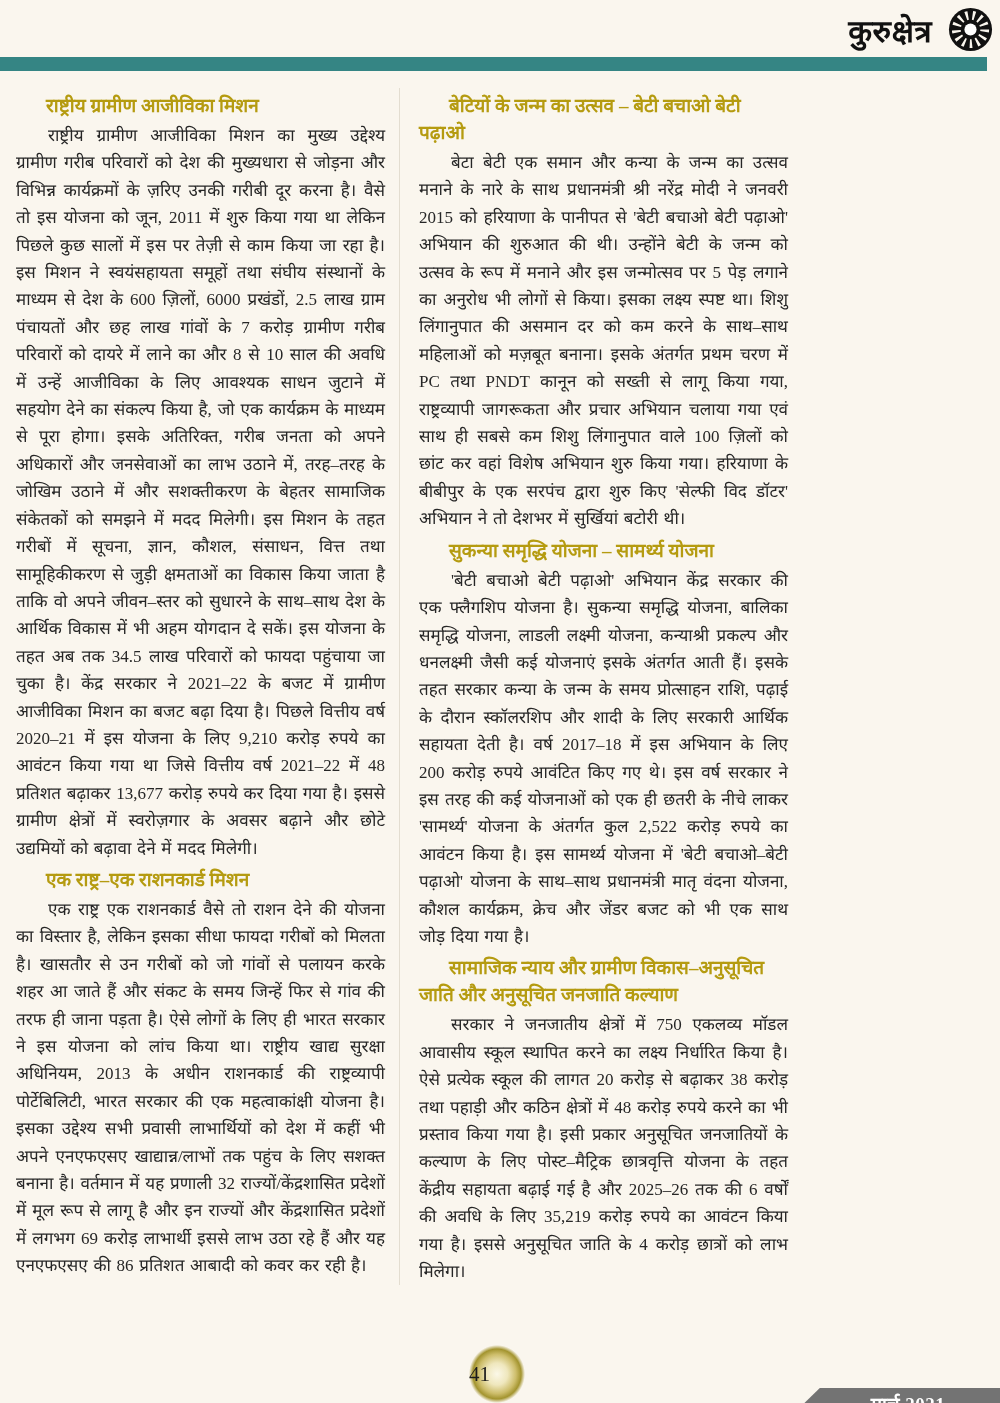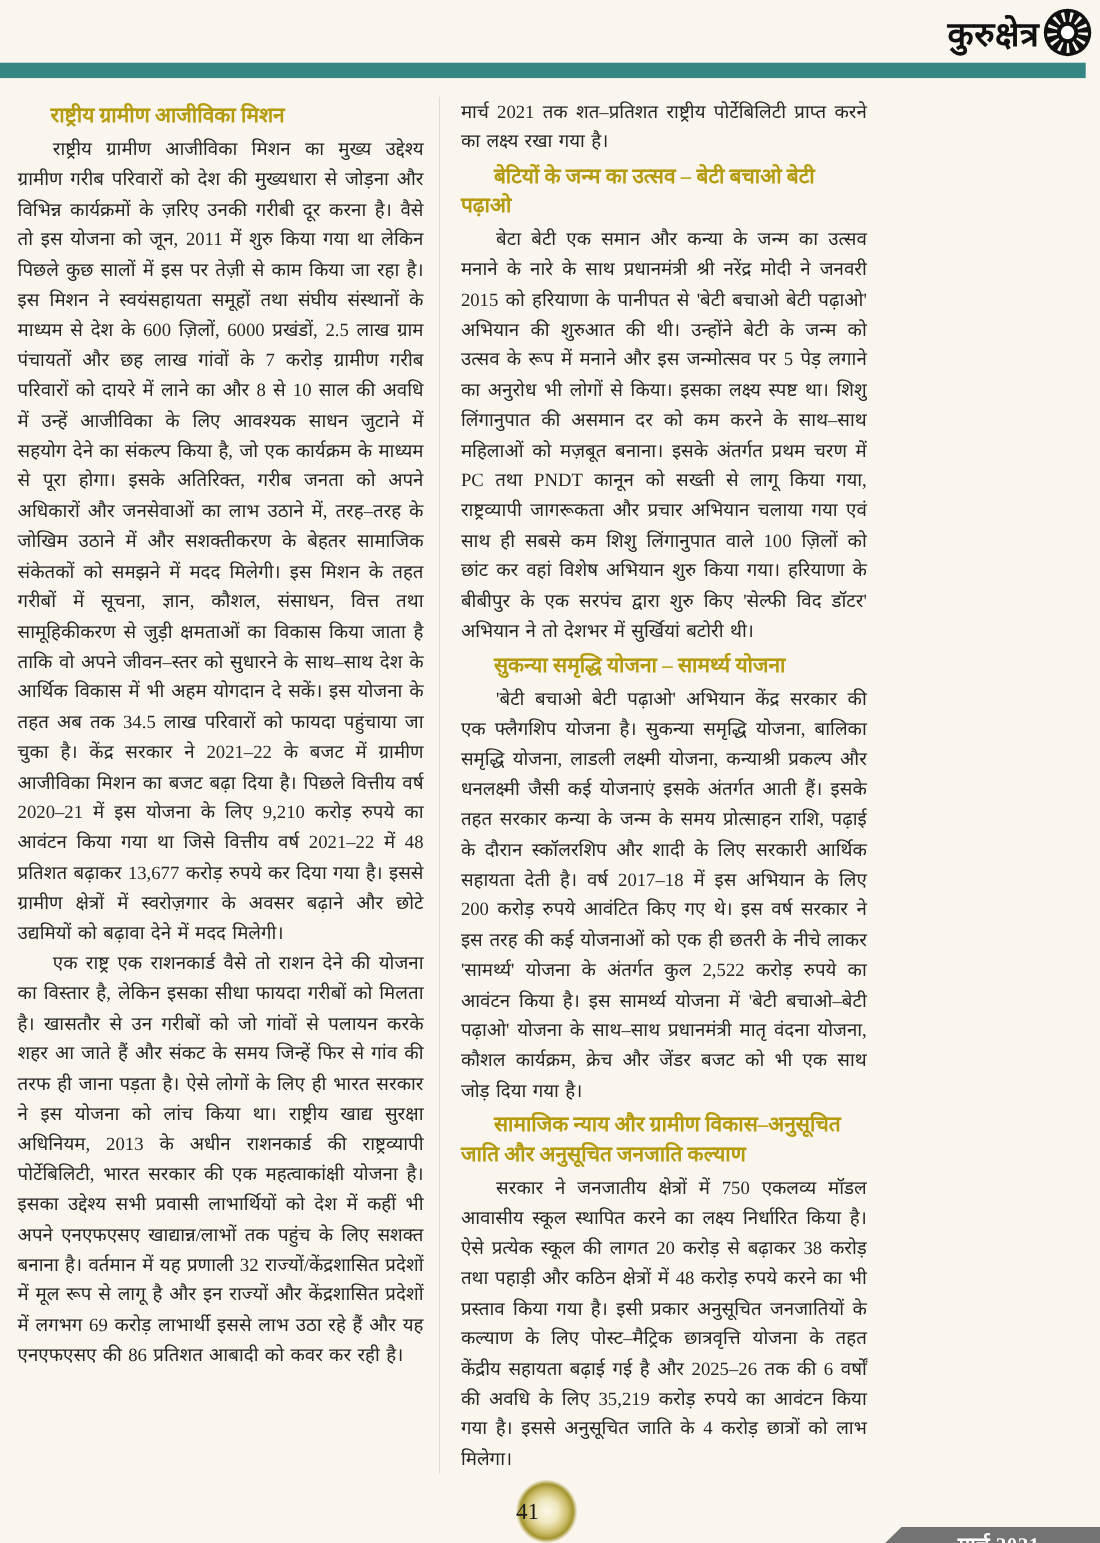--- a/index.html
+++ b/index.html
@@ -10,21 +10,21 @@
     font-family: "Liberation Serif", "DejaVu Sans", serif;
     color: #262626;
     position: relative;
     overflow: hidden;
   }
   .page { position: relative; width: 1000px; height: 1403px; }
 
   
   .masthead {
     position: absolute; top: 6px; right: 6px;
-    display: flex; align-items: center; gap: 2px;
+    display: flex; align-items: center; gap: 15px;
   }
   .mag-title {
     font-size: 31px; font-weight: bold; color: #111;
     letter-spacing: 0.5px;
   }
   .emblem { width: 47px; height: 47px; display: block; }
   .header-rule {
     position: absolute; top: 57px; left: 0;
     width: 987px; height: 14px;
     background: #358584;
@@ -90,25 +90,25 @@
     </svg>
   </div>
 
   <div class="header-rule"></div>
 
   <div class="main">
 
     <div class="col col-left">
       <h2 class="sec-head">राष्ट्रीय ग्रामीण आजीविका मिशन</h2>
       <p class="body-par">राष्ट्रीय ग्रामीण आजीविका मिशन का मुख्य उद्देश्य ग्रामीण गरीब परिवारों को देश की मुख्यधारा से जोड़ना और विभिन्न कार्यक्रमों के ज़रिए उनकी गरीबी दूर करना है। वैसे तो इस योजना को जून, 2011 में शुरु किया गया था लेकिन पिछले कुछ सालों में इस पर तेज़ी से काम किया जा रहा है। इस मिशन ने स्वयंसहायता समूहों तथा संघीय संस्थानों के माध्यम से देश के 600 ज़िलों, 6000 प्रखंडों, 2.5 लाख ग्राम पंचायतों और छह लाख गांवों के 7 करोड़ ग्रामीण गरीब परिवारों को दायरे में लाने का और 8 से 10 साल की अवधि में उन्हें आजीविका के लिए आवश्यक साधन जुटाने में सहयोग देने का संकल्प किया है, जो एक कार्यक्रम के माध्यम से पूरा होगा। इसके अतिरिक्त, गरीब जनता को अपने अधिकारों और जनसेवाओं का लाभ उठाने में, तरह–तरह के जोखिम उठाने में और सशक्तीकरण के बेहतर सामाजिक संकेतकों को समझने में मदद मिलेगी। इस मिशन के तहत गरीबों में सूचना, ज्ञान, कौशल, संसाधन, वित्त तथा सामूहिकीकरण से जुड़ी क्षमताओं का विकास किया जाता है ताकि वो अपने जीवन–स्तर को सुधारने के साथ–साथ देश के आर्थिक विकास में भी अहम योगदान दे सकें। इस योजना के तहत अब तक 34.5 लाख परिवारों को फायदा पहुंचाया जा चुका है। केंद्र सरकार ने 2021–22 के बजट में ग्रामीण आजीविका मिशन का बजट बढ़ा दिया है। पिछले वित्तीय वर्ष 2020–21 में इस योजना के लिए 9,210 करोड़ रुपये का आवंटन किया गया था जिसे वित्तीय वर्ष 2021–22 में 48 प्रतिशत बढ़ाकर 13,677 करोड़ रुपये कर दिया गया है। इससे ग्रामीण क्षेत्रों में स्वरोज़गार के अवसर बढ़ाने और छोटे उद्यमियों को बढ़ावा देने में मदद मिलेगी।</p>
+      <h2 class="sec-head">एक राष्ट्र–एक राशनकार्ड मिशन</h2>
       <p class="body-par">एक राष्ट्र एक राशनकार्ड वैसे तो राशन देने की योजना का विस्तार है, लेकिन इसका सीधा फायदा गरीबों को मिलता है। खासतौर से उन गरीबों को जो गांवों से पलायन करके शहर आ जाते हैं और संकट के समय जिन्हें फिर से गांव की तरफ ही जाना पड़ता है। ऐसे लोगों के लिए ही भारत सरकार ने इस योजना को लांच किया था। राष्ट्रीय खाद्य सुरक्षा अधिनियम, 2013 के अधीन राशनकार्ड की राष्ट्रव्यापी पोर्टेबिलिटी, भारत सरकार की एक महत्वाकांक्षी योजना है। इसका उद्देश्य सभी प्रवासी लाभार्थियों को देश में कहीं भी अपने एनएफएसए खाद्यान्न/लाभों तक पहुंच के लिए सशक्त बनाना है। वर्तमान में यह प्रणाली 32 राज्यों/केंद्रशासित प्रदेशों में मूल रूप से लागू है और इन राज्यों और केंद्रशासित प्रदेशों में लगभग 69 करोड़ लाभार्थी इससे लाभ उठा रहे हैं और यह एनएफएसए की 86 प्रतिशत आबादी को कवर कर रही है।</p>
     </div>
 
     <div class="col">
-      <p class="body-par no-indent">मार्च 2021 तक शत–प्रतिशत राष्ट्रीय पोर्टेबिलिटी प्राप्त करने का लक्ष्य रखा गया है।</p>
       <h2 class="sec-head">बेटियों के जन्म का उत्सव – बेटी बचाओ बेटी पढ़ाओ</h2>
       <p class="body-par">बेटा बेटी एक समान और कन्या के जन्म का उत्सव मनाने के नारे के साथ प्रधानमंत्री श्री नरेंद्र मोदी ने जनवरी 2015 को हरियाणा के पानीपत से 'बेटी बचाओ बेटी पढ़ाओ' अभियान की शुरुआत की थी। उन्होंने बेटी के जन्म को उत्सव के रूप में मनाने और इस जन्मोत्सव पर 5 पेड़ लगाने का अनुरोध भी लोगों से किया। इसका लक्ष्य स्पष्ट था। शिशु लिंगानुपात की असमान दर को कम करने के साथ–साथ महिलाओं को मज़बूत बनाना। इसके अंतर्गत प्रथम चरण में PC तथा PNDT कानून को सख्ती से लागू किया गया, राष्ट्रव्यापी जागरूकता और प्रचार अभियान चलाया गया एवं साथ ही सबसे कम शिशु लिंगानुपात वाले 100 ज़िलों को छांट कर वहां विशेष अभियान शुरु किया गया। हरियाणा के बीबीपुर के एक सरपंच द्वारा शुरु किए 'सेल्फी विद डॉटर' अभियान ने तो देशभर में सुर्खियां बटोरी थी।</p>
       <h2 class="sec-head">सुकन्या समृद्धि योजना – सामर्थ्य योजना</h2>
       <p class="body-par">'बेटी बचाओ बेटी पढ़ाओ' अभियान केंद्र सरकार की एक फ्लैगशिप योजना है। सुकन्या समृद्धि योजना, बालिका समृद्धि योजना, लाडली लक्ष्मी योजना, कन्याश्री प्रकल्प और धनलक्ष्मी जैसी कई योजनाएं इसके अंतर्गत आती हैं। इसके तहत सरकार कन्या के जन्म के समय प्रोत्साहन राशि, पढ़ाई के दौरान स्कॉलरशिप और शादी के लिए सरकारी आर्थिक सहायता देती है। वर्ष 2017–18 में इस अभियान के लिए 200 करोड़ रुपये आवंटित किए गए थे। इस वर्ष सरकार ने इस तरह की कई योजनाओं को एक ही छतरी के नीचे लाकर 'सामर्थ्य' योजना के अंतर्गत कुल 2,522 करोड़ रुपये का आवंटन किया है। इस सामर्थ्य योजना में 'बेटी बचाओ–बेटी पढ़ाओ' योजना के साथ–साथ प्रधानमंत्री मातृ वंदना योजना, कौशल कार्यक्रम, क्रेच और जेंडर बजट को भी एक साथ जोड़ दिया गया है।</p>
       <h2 class="sec-head">सामाजिक न्याय और ग्रामीण विकास–अनुसूचित जाति और अनुसूचित जनजाति कल्याण</h2>
       <p class="body-par">सरकार ने जनजातीय क्षेत्रों में 750 एकलव्य मॉडल आवासीय स्कूल स्थापित करने का लक्ष्य निर्धारित किया है। ऐसे प्रत्येक स्कूल की लागत 20 करोड़ से बढ़ाकर 38 करोड़ तथा पहाड़ी और कठिन क्षेत्रों में 48 करोड़ रुपये करने का भी प्रस्ताव किया गया है। इसी प्रकार अनुसूचित जनजातियों के कल्याण के लिए पोस्ट–मैट्रिक छात्रवृत्ति योजना के तहत केंद्रीय सहायता बढ़ाई गई है और 2025–26 तक की 6 वर्षों की अवधि के लिए 35,219 करोड़ रुपये का आवंटन किया गया है। इससे अनुसूचित जाति के 4 करोड़ छात्रों को लाभ मिलेगा।</p>
     </div>
 
   </div>
 

